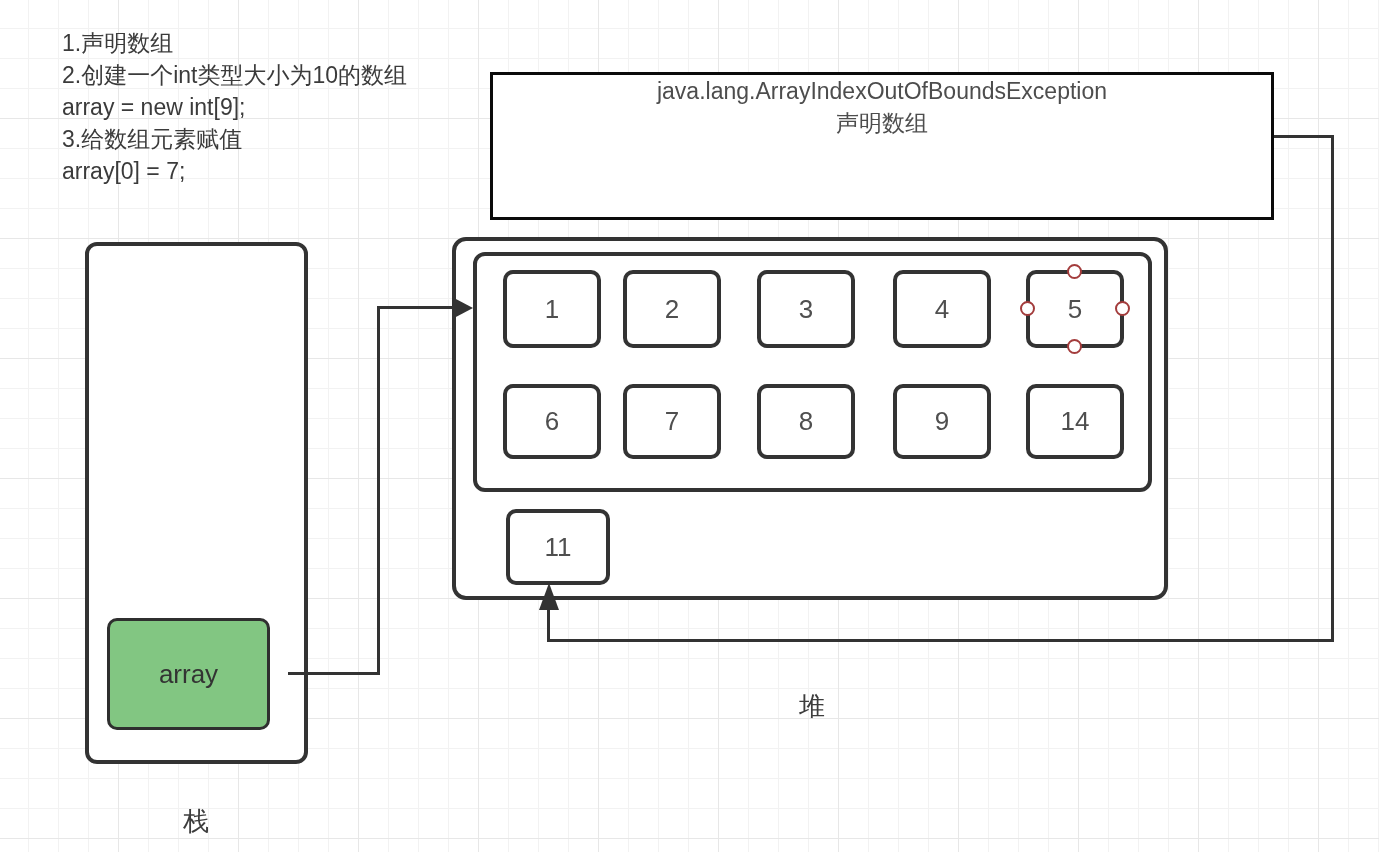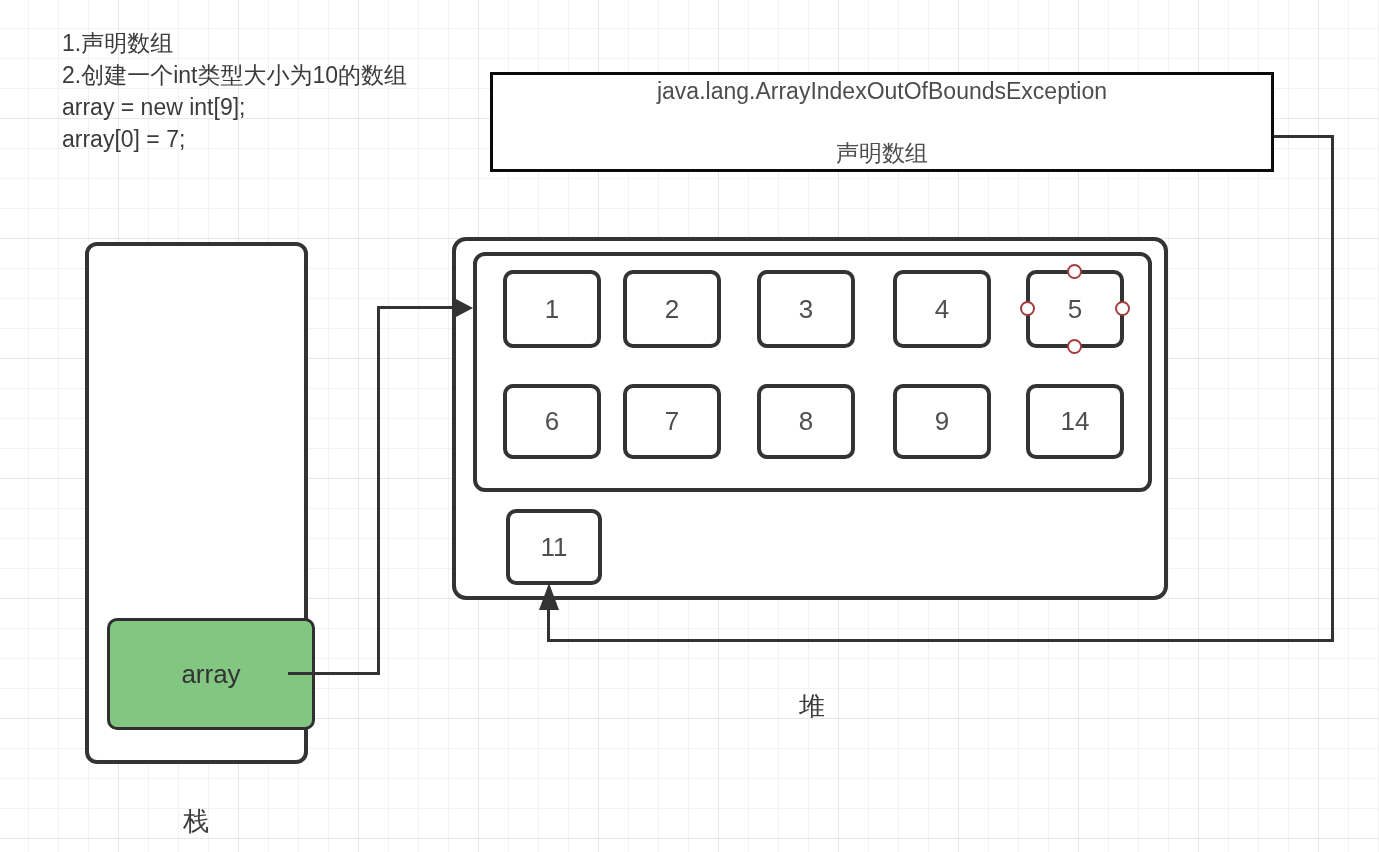--- a/index.html
+++ b/index.html
@@ -17,33 +17,33 @@
     background-size:120px 120px,120px 120px,30px 30px,30px 30px;
     background-position:-2px -2px;
   }
 
   
   .code-note { position:absolute; left:62px; top:27px; }
   .code-line { font-size:23px; line-height:32px; color:#3b3b3b; white-space:pre; }
 
   
   .exception-box {
-    position:absolute; left:490px; top:72px; width:784px; height:100px;
+    position:absolute; left:490px; top:72px; width:784px; height:148px;
     background:#fff; border:3px solid #0a0a0a;
-    display:flex; flex-direction:column; align-items:center; justify-content:space-between;
+    display:flex; flex-direction:column; align-items:center; justify-content:flex-start;
   }
   .exception-box div { font-size:23px; line-height:32px; color:#4d4d4d; }
 
   
   .stack-box {
     position:absolute; left:85px; top:242px; width:223px; height:522px;
     background:#fff; border:4px solid #333; border-radius:12px; z-index:1;
   }
   .array-ref {
-    position:absolute; left:107px; top:618px; width:208px; height:112px;
+    position:absolute; left:107px; top:618px; width:163px; height:112px;
     background:#82c682; border:3px solid #2f2f2f; border-radius:10px;
     display:flex; align-items:center; justify-content:center; z-index:2;
   }
   .array-ref span { font-size:26px; color:#333; }
   .stack-label { position:absolute; left:146px; top:804px; width:100px; text-align:center;
     font-size:26px; color:#3d3d3d; }
 
   
   .heap-box {
     position:absolute; left:452px; top:237px; width:716px; height:363px;
@@ -55,21 +55,21 @@
   }
   .cell {
     position:absolute; width:98px; background:#fff;
     border:4px solid #333; border-radius:10px;
     display:flex; align-items:center; justify-content:center;
   }
   .cell span { font-size:26px; color:#4f4f4f; }
   .r1 { top:14px; height:78px; }
   .r2 { top:128px; height:75px; }
   .p1 { left:26px; } .p2 { left:146px; } .p3 { left:280px; } .p4 { left:416px; } .p5 { left:549px; }
-  .cell-extra { left:50px; top:268px; width:96px; height:76px; }
+  .cell-extra { left:50px; top:268px; width:104px; height:76px; }
 
   
   .handle {
     position:absolute; width:15px; height:15px; border-radius:50%;
     background:#fff; border:2px solid #a33c3c; z-index:6;
   }
   .handle.h-top    { left:calc(50% - 8px); top:-10px; }
   .handle.h-bottom { left:calc(50% - 8px); bottom:-10px; }
   .handle.h-left   { left:-10px; top:calc(50% - 8px); }
   .handle.h-right  { right:-10px; top:calc(50% - 8px); }
@@ -101,20 +101,21 @@
 </style>
 </head>
 <body>
 
 <div class="canvas">
 
   <div class="code-note">
     <div class="code-line">1.声明数组</div>
     <div class="code-line">2.创建一个int类型大小为10的数组</div>
     <div class="code-line">array = new int[9];</div>
+    <div class="code-line">3.给数组元素赋值</div>
     <div class="code-line">array[0] = 7;</div>
   </div>
 
   <div class="exception-box">
     <div>java.lang.ArrayIndexOutOfBoundsException</div>
     <div>声明数组</div>
   </div>
 
   <div class="stack-box"></div>
 

